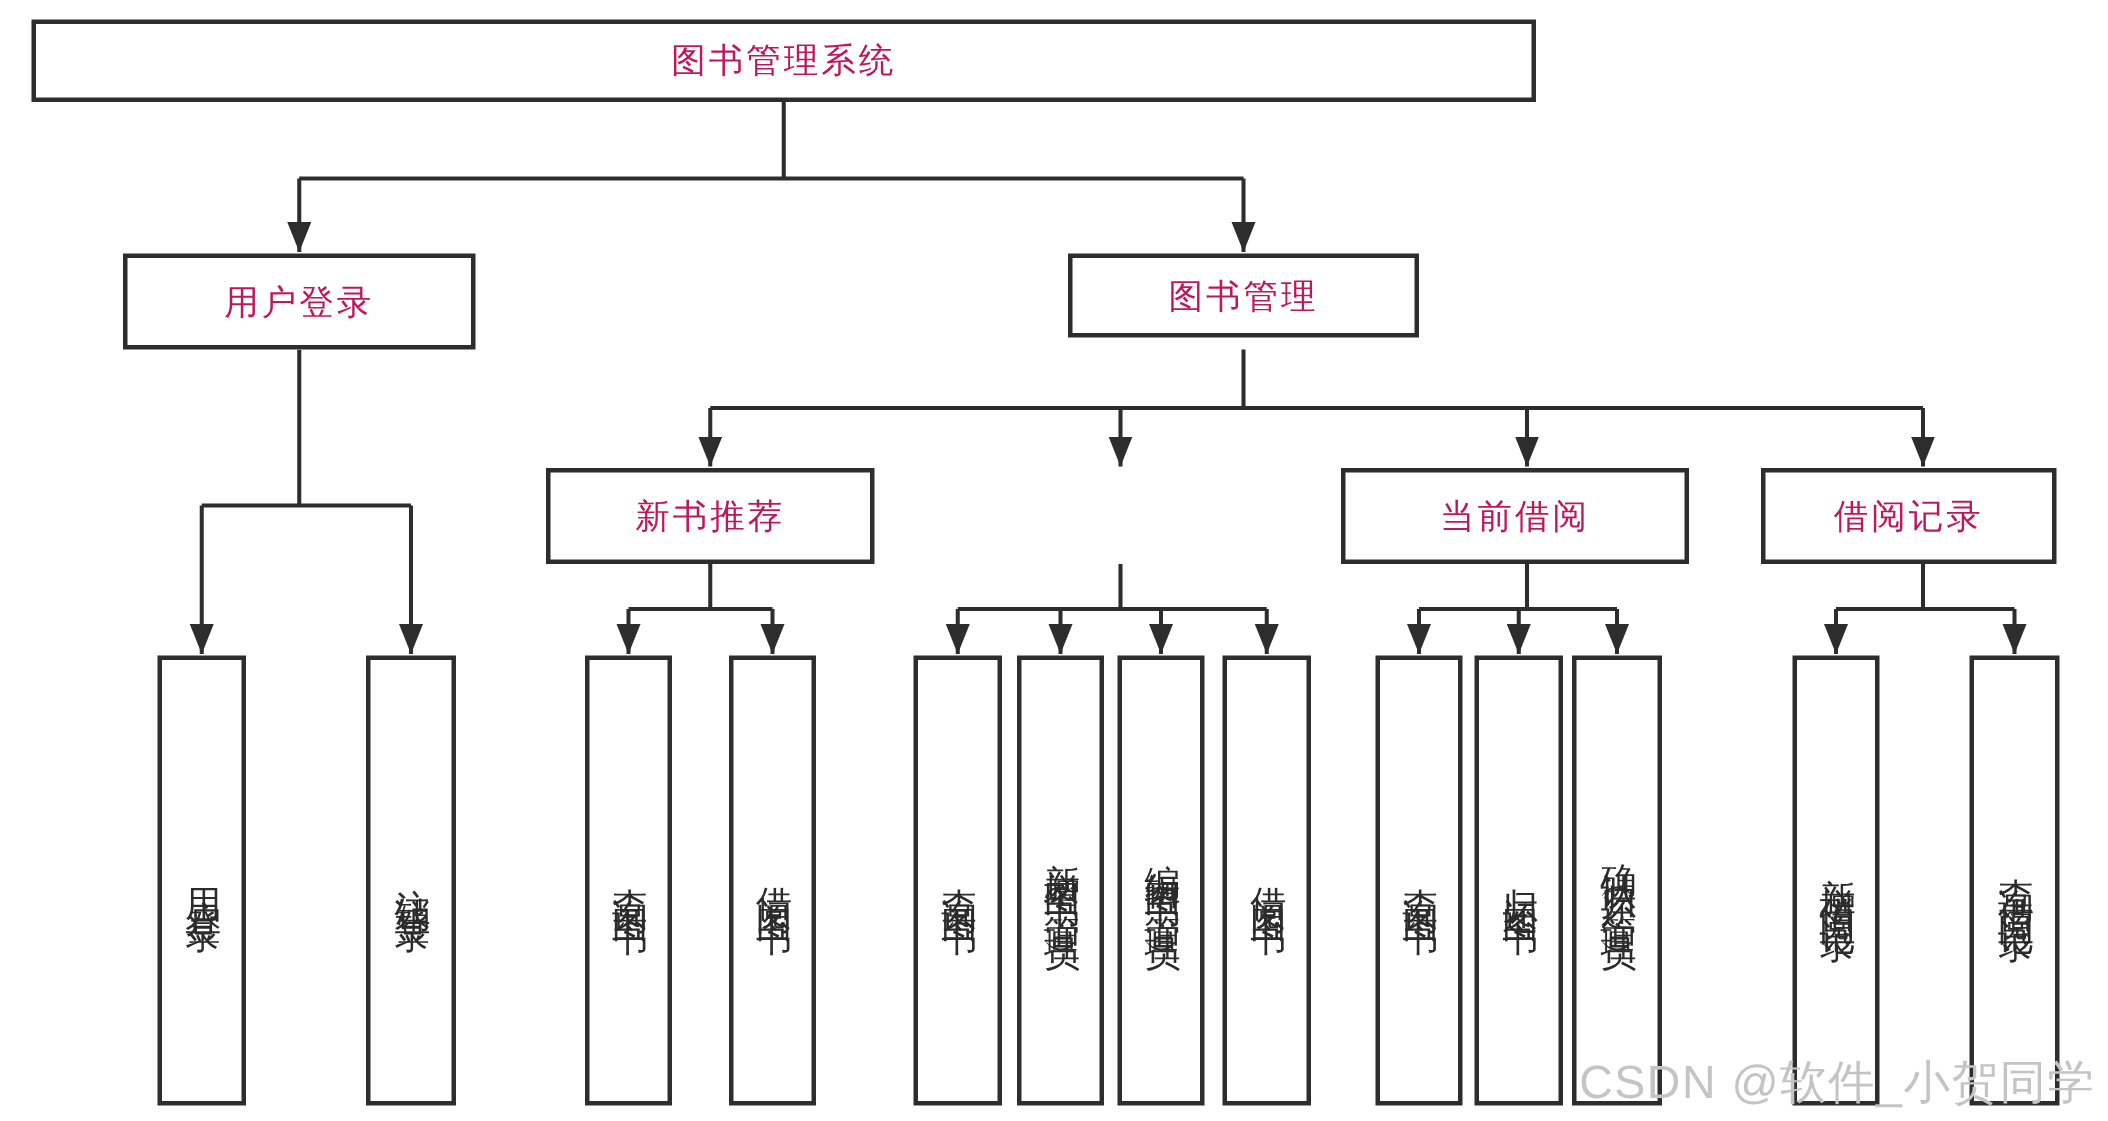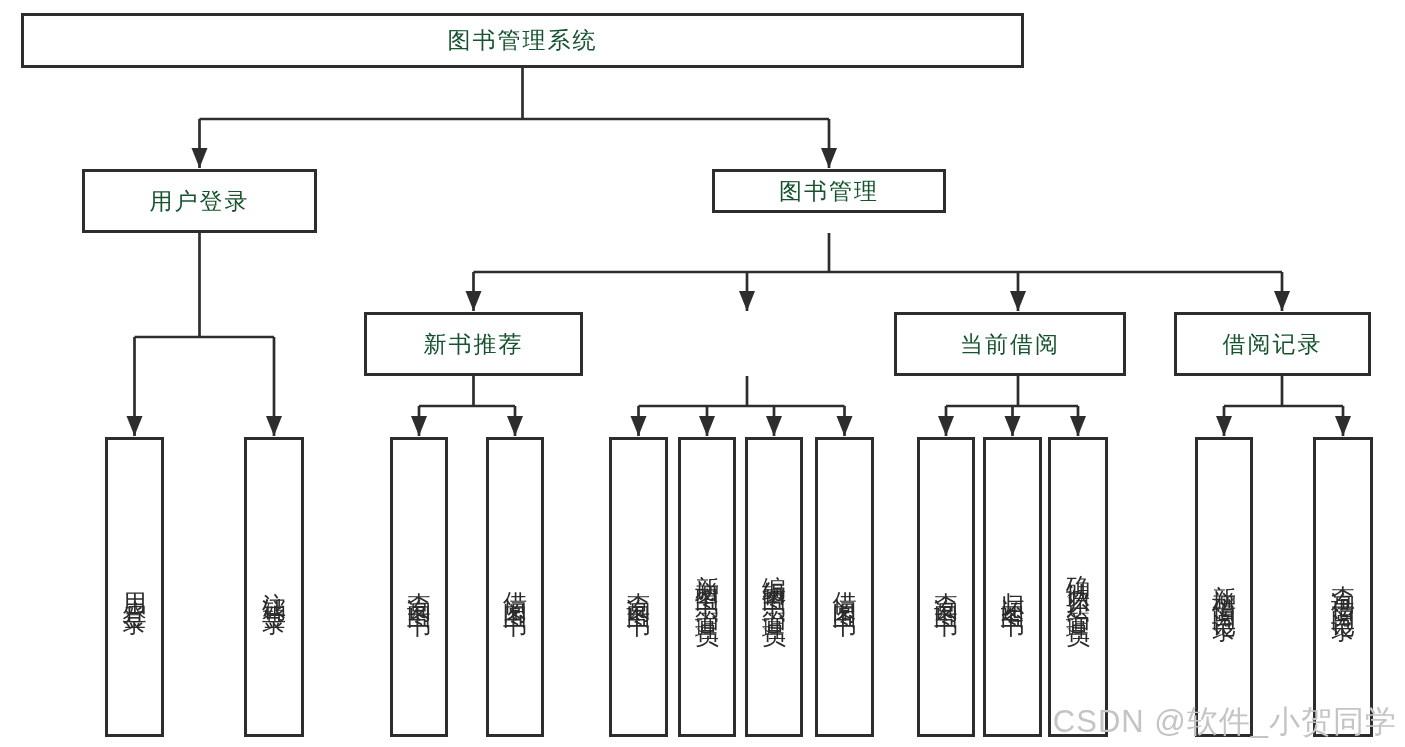--- a/index.html
+++ b/index.html
@@ -19,35 +19,35 @@
     background: #ffffff;
     display: flex;
     align-items: center;
     justify-content: center;
     color: #2b2b2b;
   }
   .box.h span {
     font-size: 23px;
     letter-spacing: 2px;
     white-space: nowrap;
-    color: #14532d;
+    color: #be185d;
     text-align: right;
   }
   .box.v span {
     writing-mode: vertical-rl;
     font-size: 24px;
     letter-spacing: 7px;
     line-height: 1;
     color: #2b2b2b;
   }
 
   
   .n-root    { left: 21px;  top: 13px;  width: 1003px; height: 55px; }
   .n-login   { left: 82px;  top: 169px; width: 235px;  height: 64px; }
-  .n-mgmt    { left: 712px; top: 169px; width: 234px;  height: 44px; }
+  .n-mgmt    { left: 712px; top: 169px; width: 234px;  height: 56px; }
   .n-rec     { left: 364px; top: 312px; width: 219px;  height: 64px; }
   .n-bor     { left: 637px; top: 312px; width: 220px;  height: 64px; }
   .n-cur     { left: 874px; top: 312px; width: 232px;  height: 64px; margin-left: 20px; }
   .n-recd    { left: 1174px;top: 312px; width: 197px;  height: 64px; }
 
   .leaf { top: 437px; height: 300px; }
   .lv-login   { left: 105px;  width: 59px; }
   .lv-logout  { left: 244px;  width: 60px; }
   .lv-rq1     { left: 390px;  width: 58px; }
   .lv-bb1     { left: 486px;  width: 58px; }

